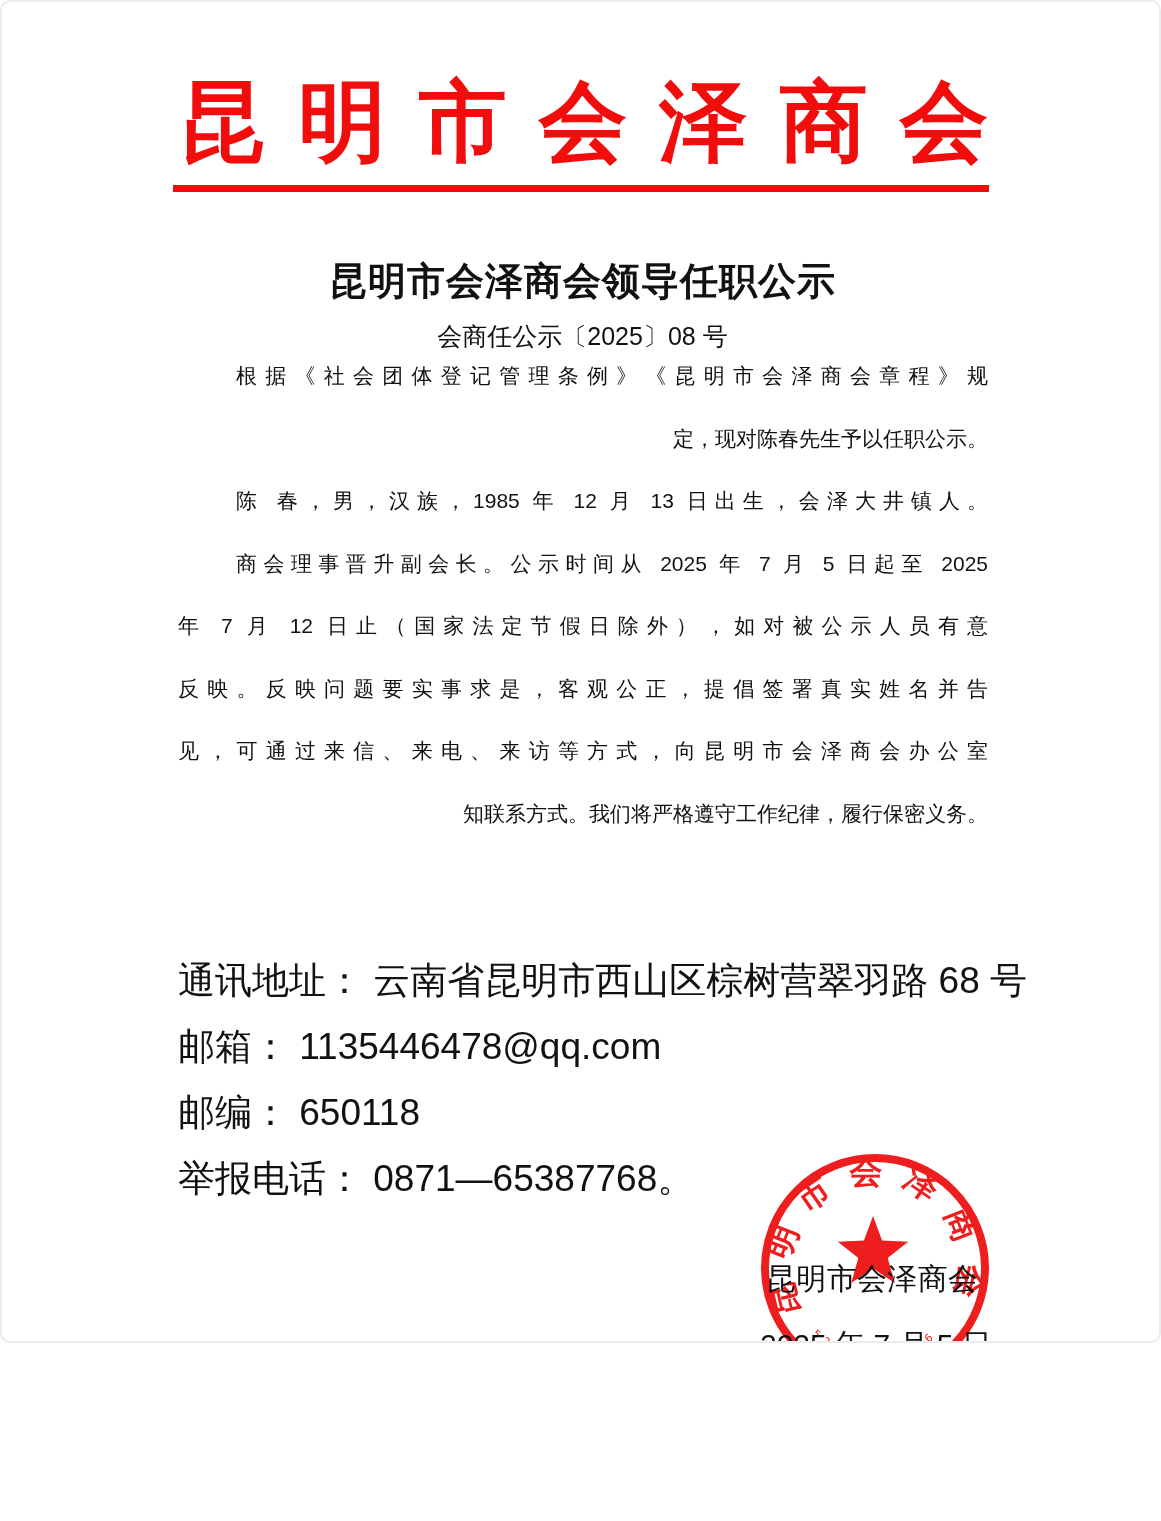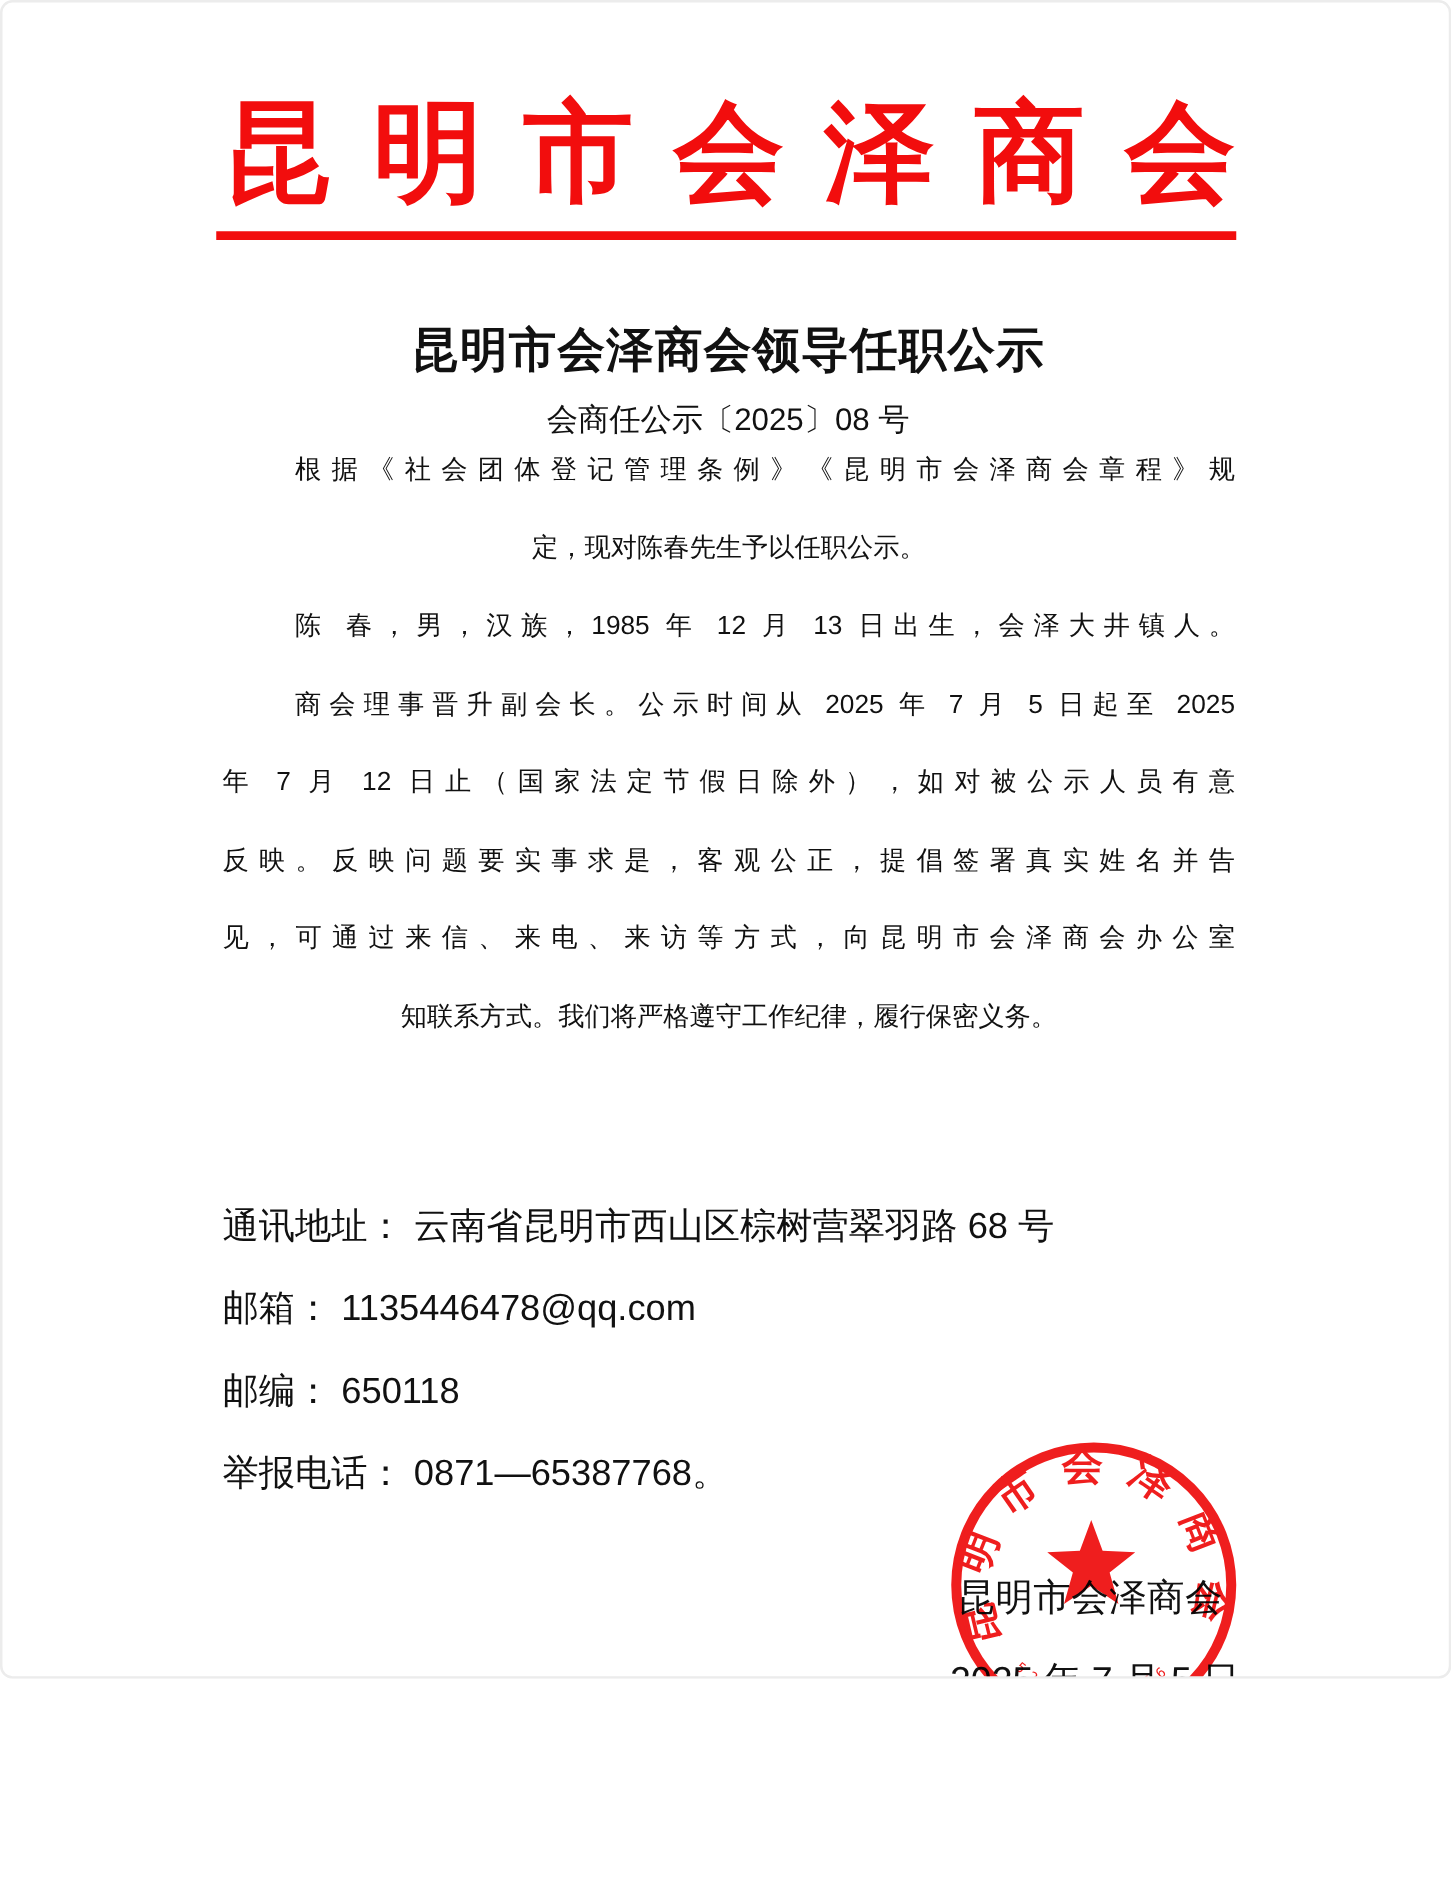--- a/index.html
+++ b/index.html
@@ -32,27 +32,27 @@
   .doc-number{
     position:absolute;top:318px;left:0;width:1161px;
     text-align:center;font-size:25px;font-weight:400;line-height:32px;
   }
   .body-text{
     position:absolute;top:343px;left:176px;width:810px;
     font-size:21px;
   }
   .line{
     height:62.5px;line-height:62.5px;white-space:nowrap;
-    text-align:center;
+    text-align:right;
   }
   .line.j{white-space:normal;text-align:justify;text-align-last:justify;}
   .line.indent{padding-left:58px;}
   .contact{
     position:absolute;top:946px;left:176px;width:810px;
-    font-size:29px;
+    font-size:37px;
   }
   .cline{height:66px;line-height:66px;white-space:nowrap;text-align:left;}
   .signature{
     position:absolute;top:1258px;left:764px;width:212px;
     font-size:30px;line-height:38px;white-space:nowrap;
     text-align:justify;text-align-last:justify;
   }
   .sign-date{
     position:absolute;top:1324px;left:758px;width:228px;
     font-size:30px;line-height:38px;white-space:nowrap;

